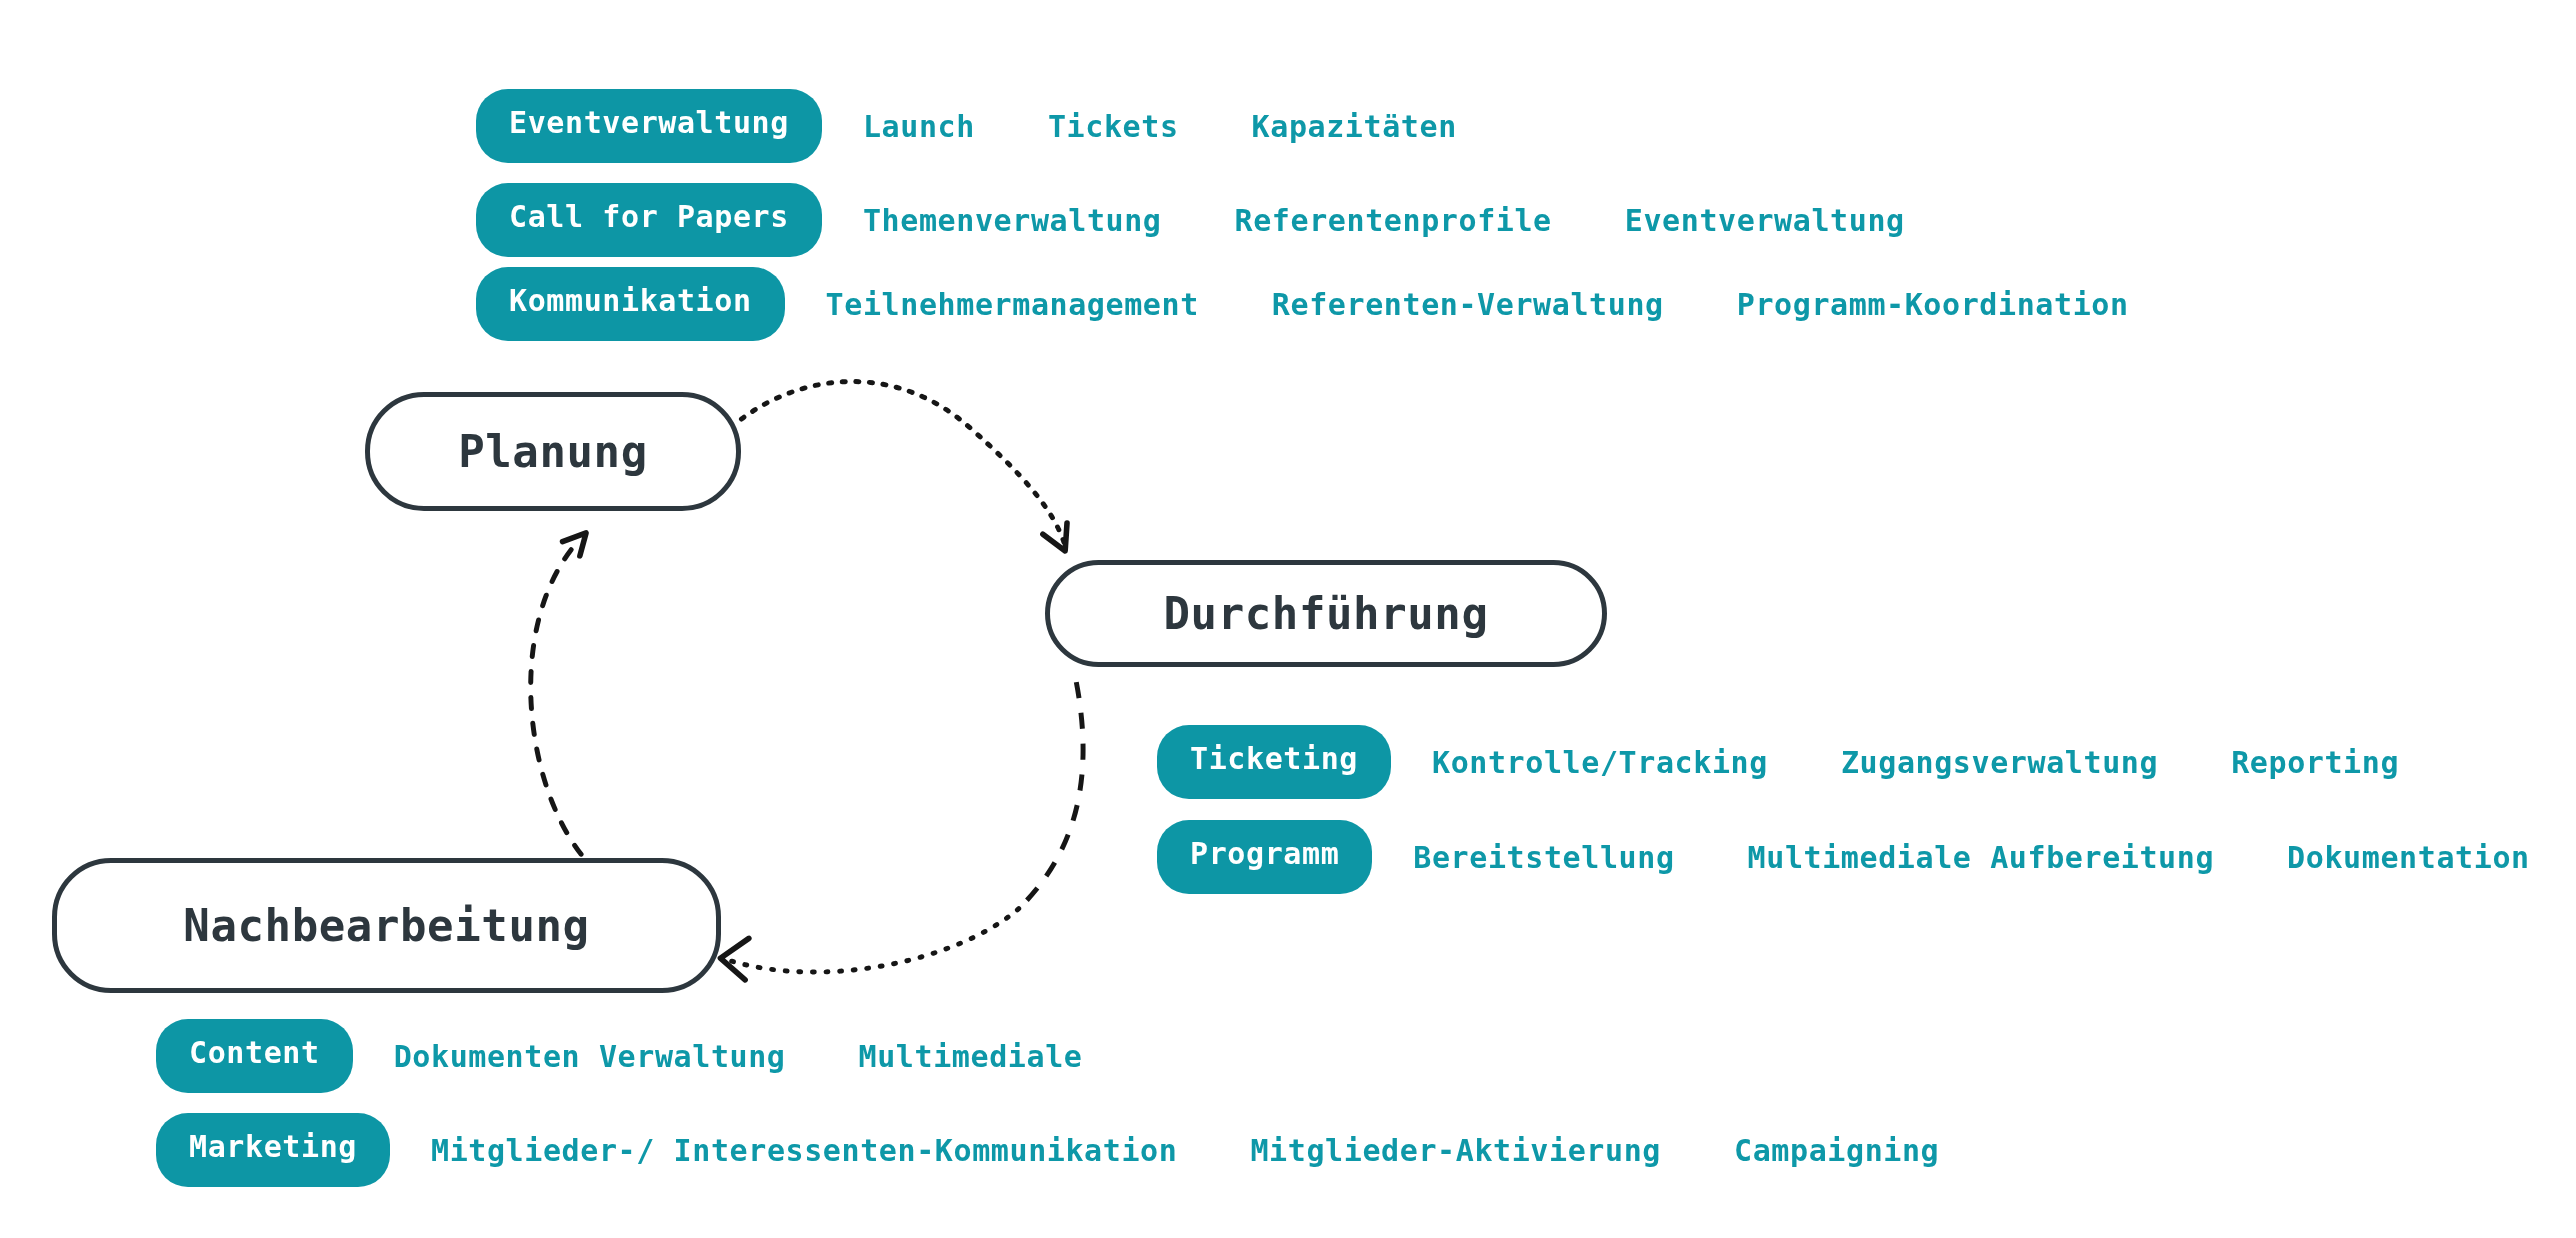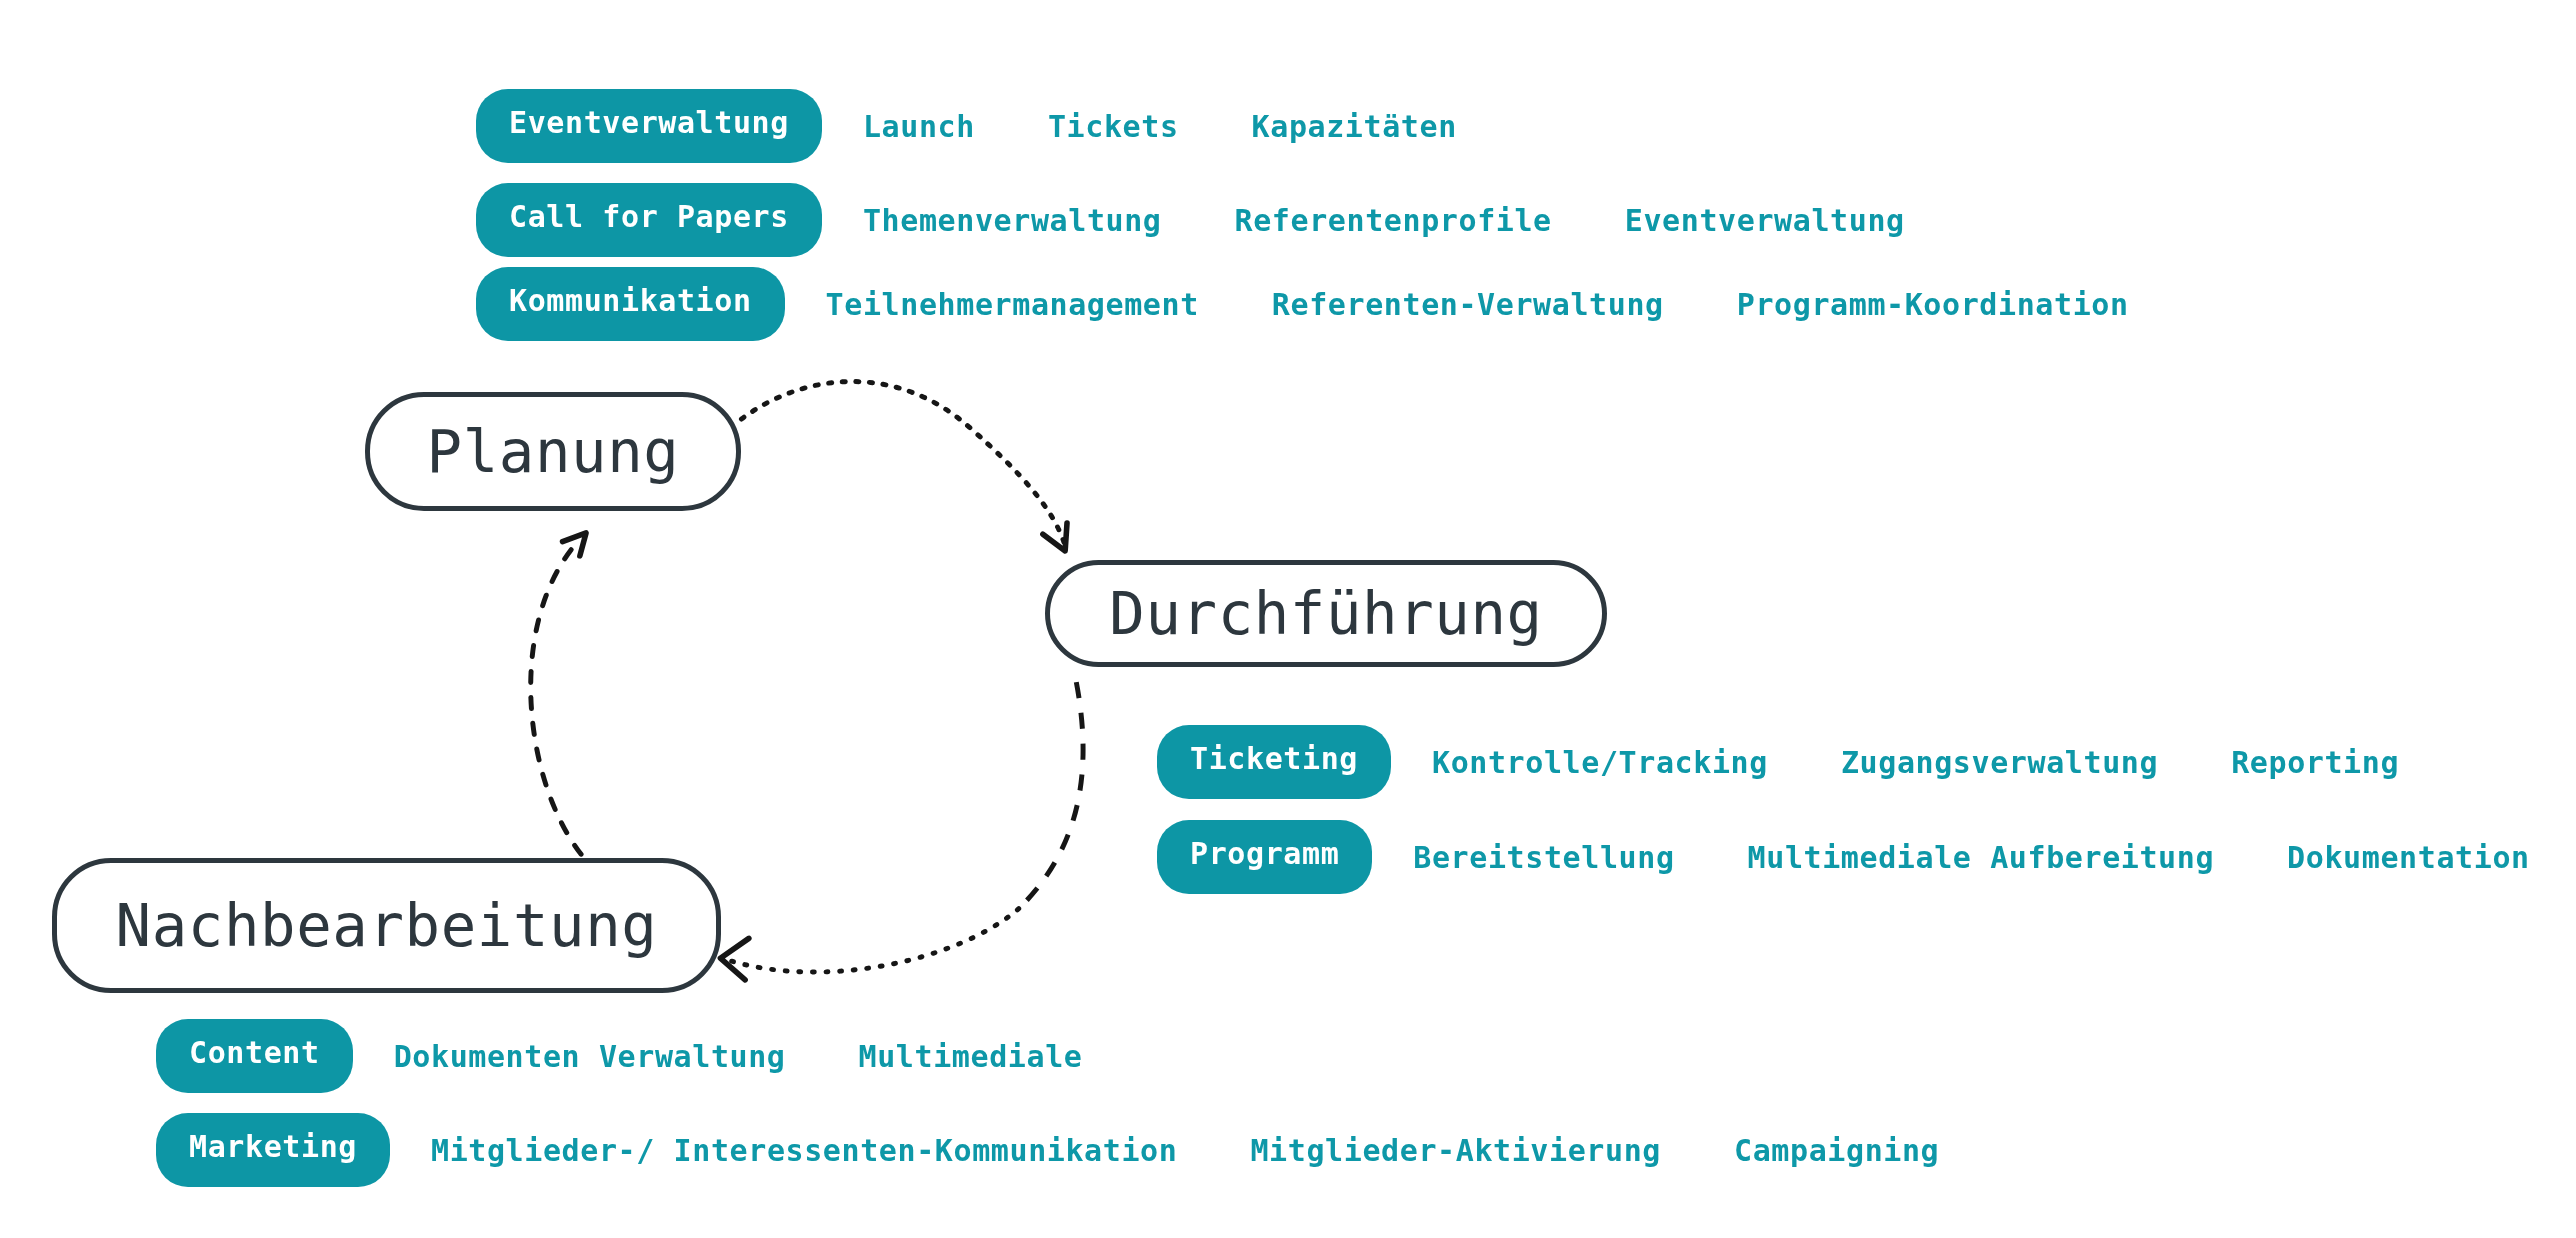--- a/index.html
+++ b/index.html
@@ -23,21 +23,21 @@
   .arrows path{fill:none;stroke:var(--arrow);stroke-width:8;}
   .arrows path.dots{stroke-linecap:round;}
   .arrows polyline{fill:none;stroke:var(--arrow);stroke-width:9;stroke-linecap:round;stroke-linejoin:round;}
   .node{
     position:absolute;
     display:flex;align-items:center;justify-content:center;
     background:#ffffff;
     border:5.6px solid var(--ink);
     border-radius:59px;
     color:var(--ink);
-    font-size:59px;font-weight:normal;letter-spacing:0.6px;
+    font-size:44px;font-weight:bold;letter-spacing:0.6px;
     white-space:nowrap;
   }
   .row{
     position:absolute;
     display:flex;align-items:center;
     gap:73px;height:74px;
     white-space:nowrap;
   }
   .pill{
     display:flex;align-items:flex-start;justify-content:center;

